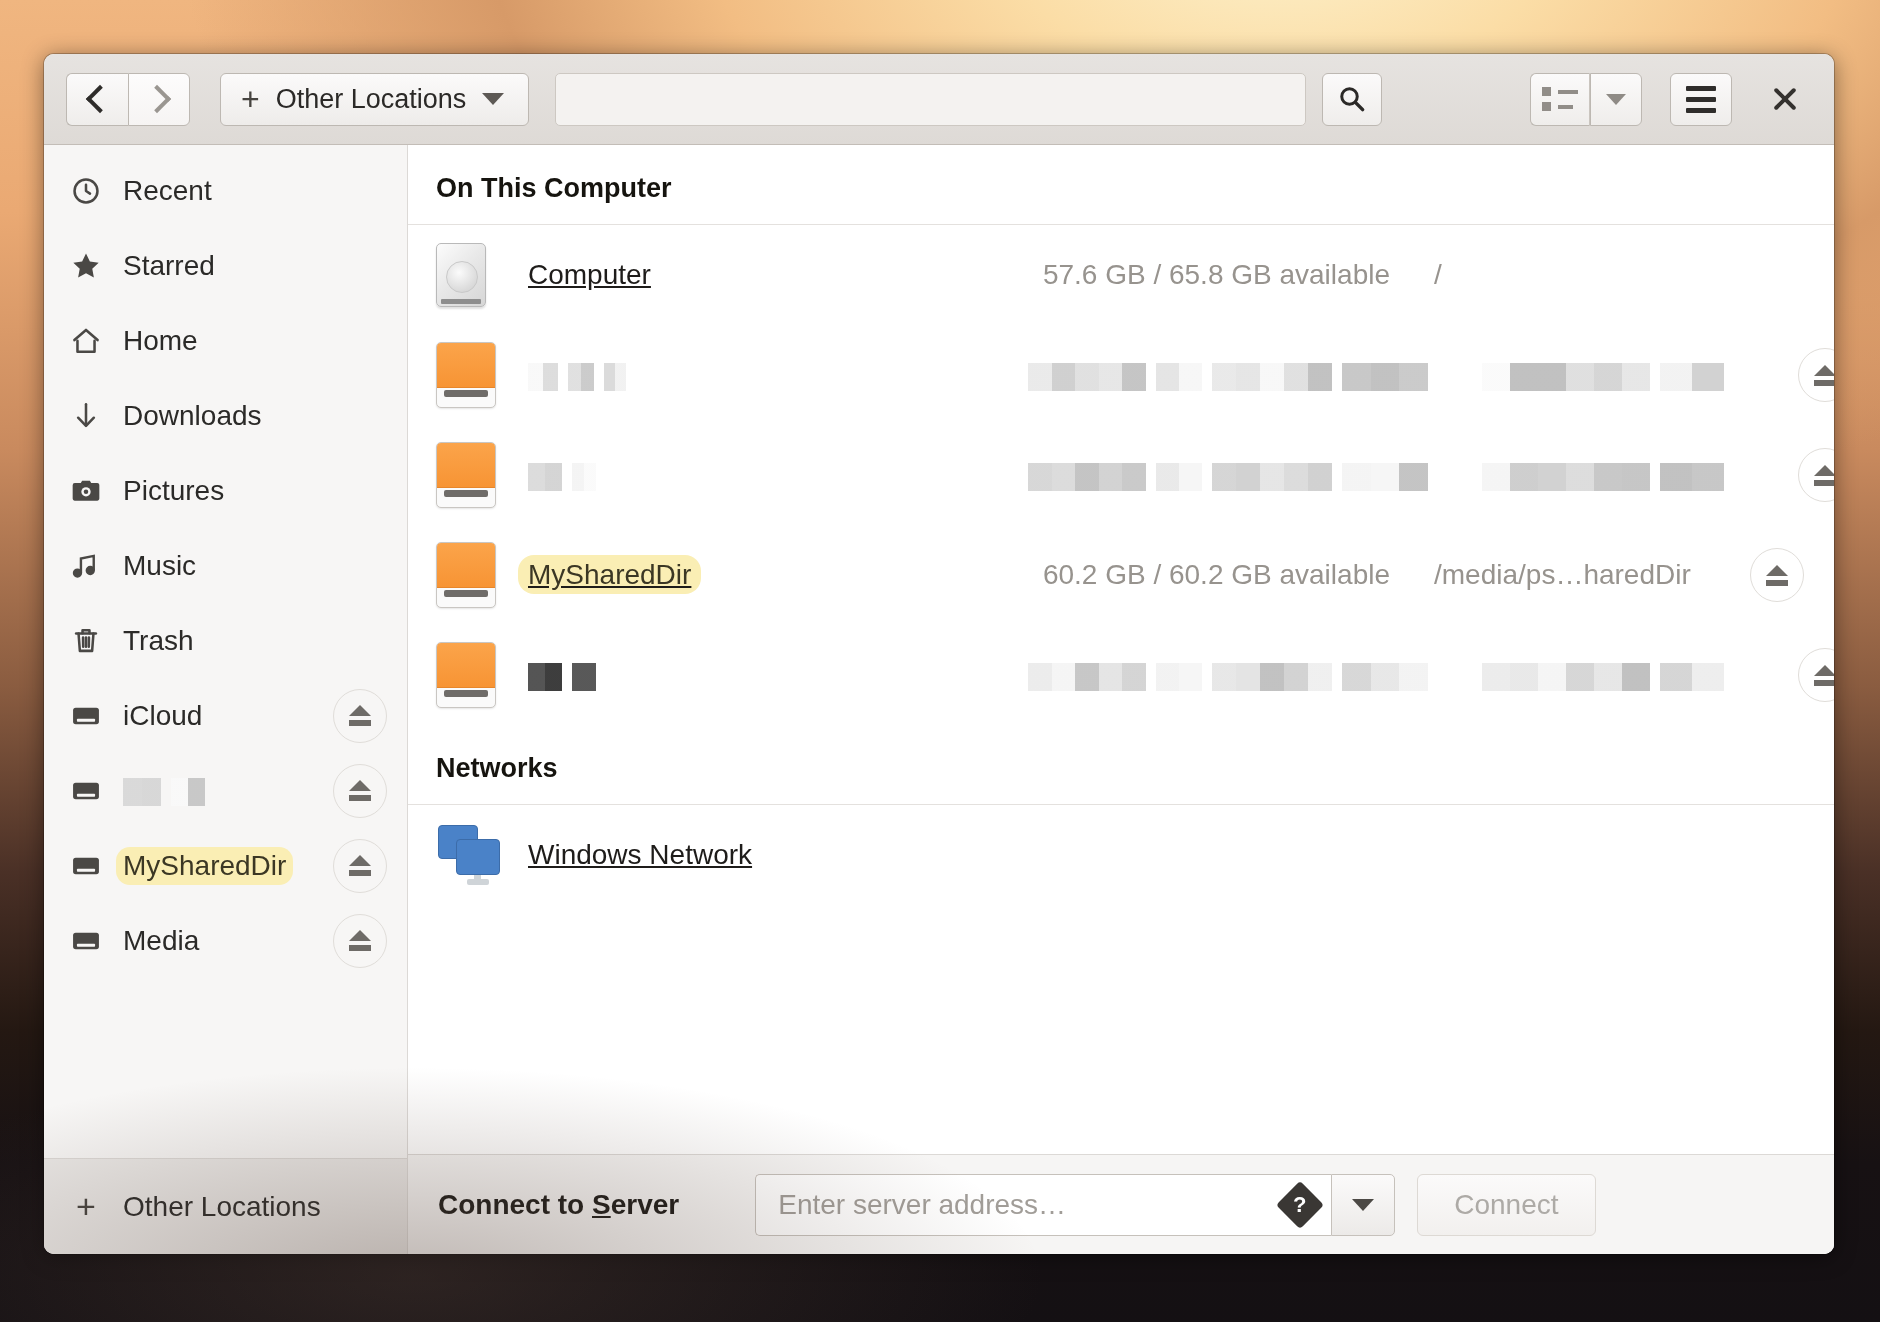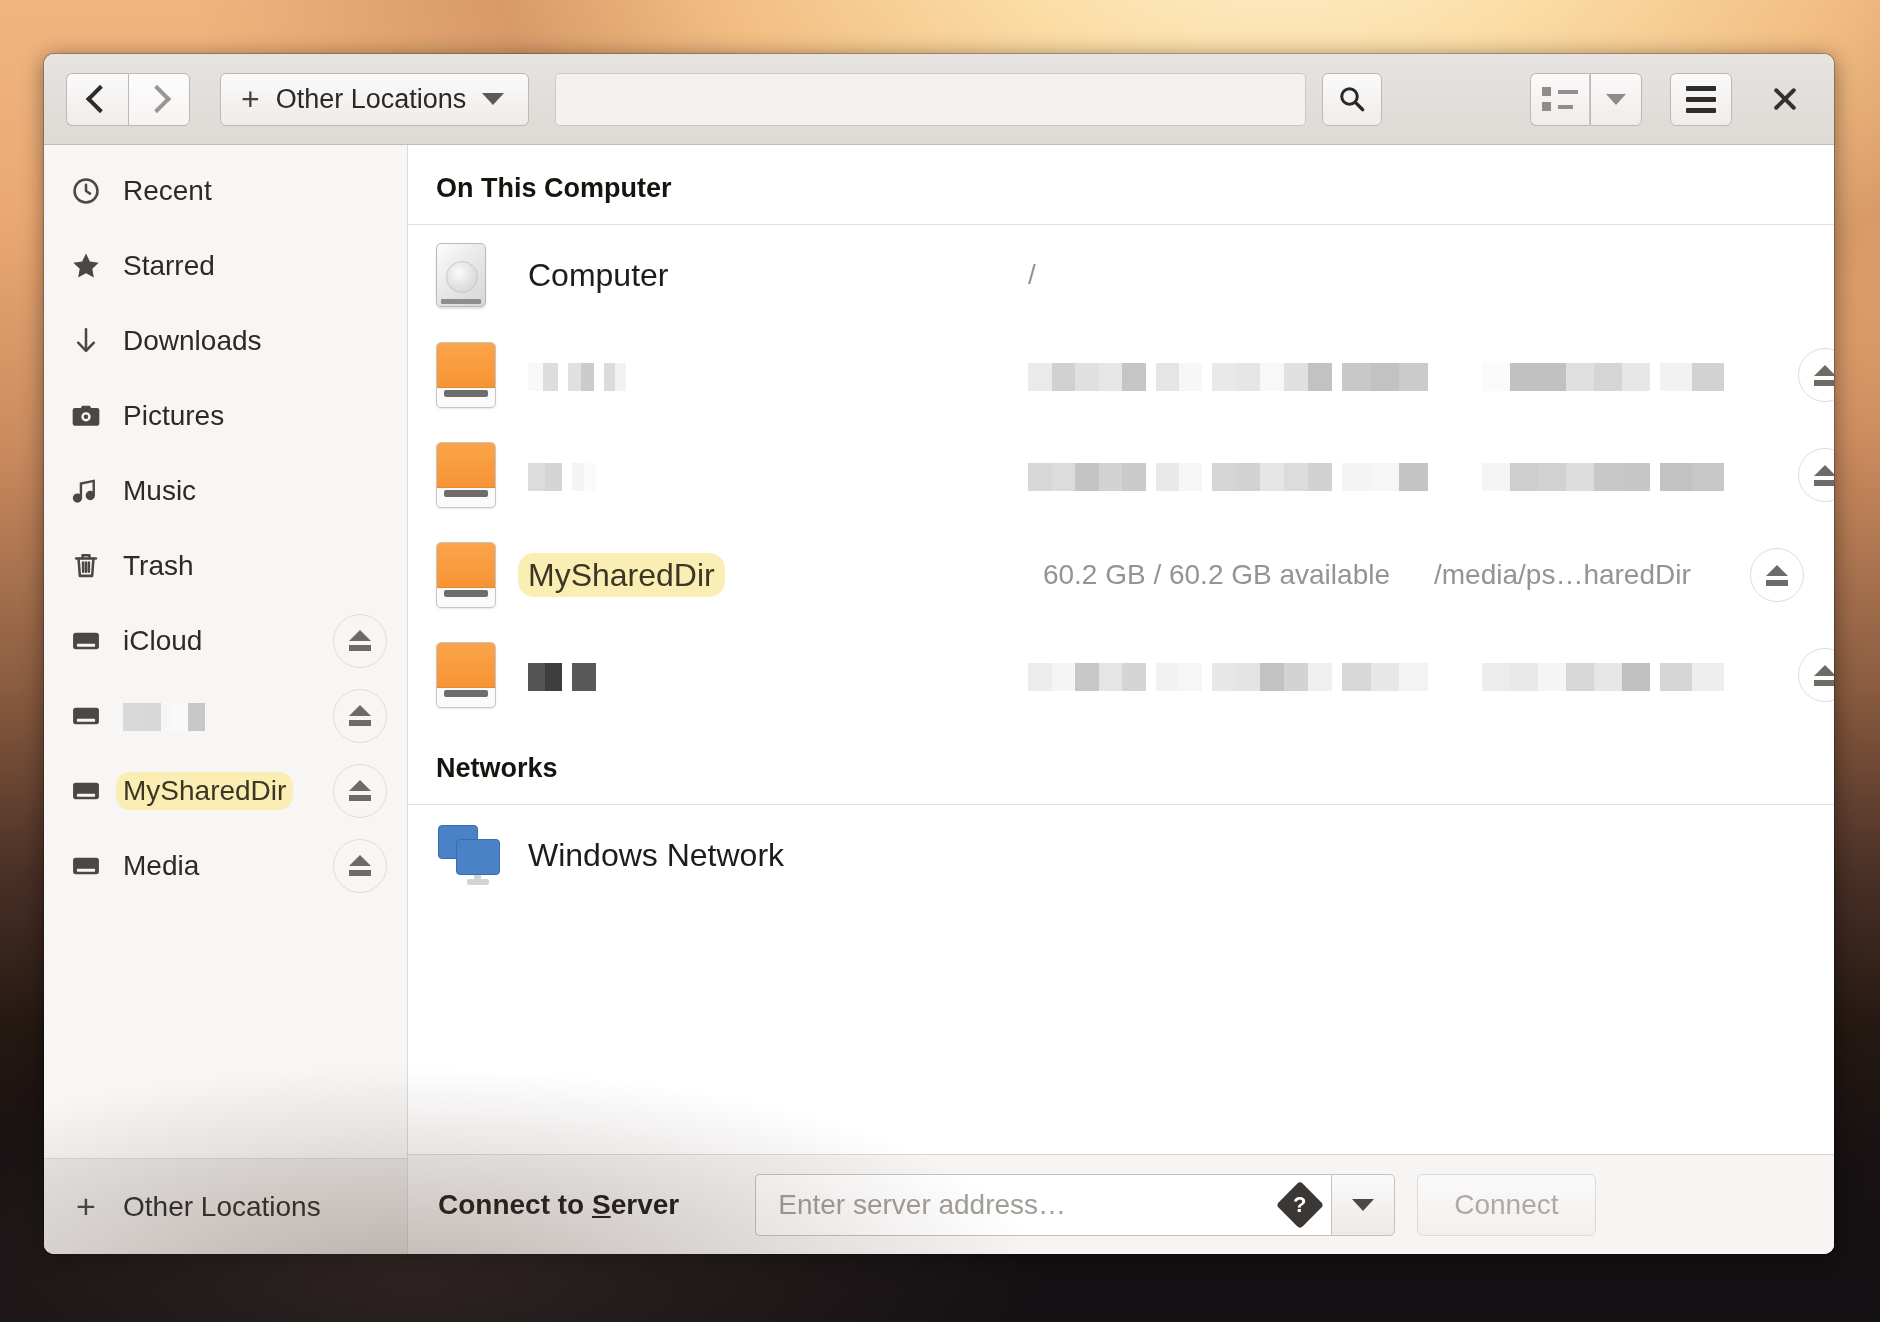--- a/index.html
+++ b/index.html
@@ -295,23 +295,24 @@
     display: flex;
     align-items: center;
     padding: 0 30px 0 28px;
     box-sizing: border-box;
     gap: 0;
   }
   .row .ricon { width: 92px; min-width: 92px; display: flex; align-items: center; }
   .row .rname {
     width: 500px;
     min-width: 500px;
-    font-size: 32px;
+    font-size: 28px;
     color: #1e1c1a;
     white-space: nowrap;
+    text-decoration: underline;
   }
   .row .rname .hl {
     background: #faeeb4;
     border-radius: 16px;
     padding: 4px 10px;
     margin-left: -10px;
     color: #3b3724;
   }
   .row .rsize {
     flex: 1;
@@ -581,20 +582,29 @@
               <span class="sicon">
                 <svg width="32" height="32" viewBox="0 0 24 24" fill="#4a4845">
                   <path d="M12 2.6l2.9 6 6.6.9-4.8 4.6 1.2 6.5L12 17.5l-5.9 3.1 1.2-6.5L2.5 9.5l6.6-.9z"></path>
                 </svg>
               </span>
               <span class="slabel">Starred</span>
             </div>
             <div class="side-item">
               <span class="sicon">
                 <svg width="32" height="32" viewBox="0 0 24 24" fill="none" stroke="#4a4845" stroke-width="1.9" stroke-linecap="round" stroke-linejoin="round">
+                  <path d="M3.3 11.3L12 3.7l8.7 7.6"></path>
+                  <path d="M5.6 11.8V20h12.8v-8.2"></path>
+                </svg>
+              </span>
+              <span class="slabel">Home</span>
+            </div>
+            <div class="side-item">
+              <span class="sicon">
+                <svg width="32" height="32" viewBox="0 0 24 24" fill="none" stroke="#4a4845" stroke-width="1.9" stroke-linecap="round" stroke-linejoin="round">
                   <line x1="12" y1="3.2" x2="12" y2="19"></line>
                   <path d="M6.1 13.3L12 19.4l5.9-6.1"></path>
                 </svg>
               </span>
               <span class="slabel">Downloads</span>
             </div>
             <div class="side-item">
               <span class="sicon">
                 <svg width="32" height="32" viewBox="0 0 24 24" fill="#4a4845">
                   <path d="M9.1 4.4l-1 1.6H3.6A1.6 1.6 0 0 0 2 7.6v10.1c0 .9.7 1.6 1.6 1.6h16.8c.9 0 1.6-.7 1.6-1.6V7.6c0-.9-.7-1.6-1.6-1.6h-4.5l-1-1.6z"></path>
@@ -698,20 +708,21 @@
 
       <div class="content">
         <div class="content-scroll" id="content-list">
             <div class="section-title">On This Computer</div>
             <div class="sep"></div>
             <div class="row">
               <div class="ricon">
                 <span class="hdd"></span>
               </div>
               <div class="rname">Computer</div>
+              <div class="rsize">57.6 GB / 65.8 GB available</div>
               <div class="rpath">/</div>
               <div class="reject"></div>
             </div>
             <div class="row">
               <div class="ricon">
                 <span class="drive">
                   <span class="top"></span>
                   <span class="slot"></span>
                 </span>
               </div>

